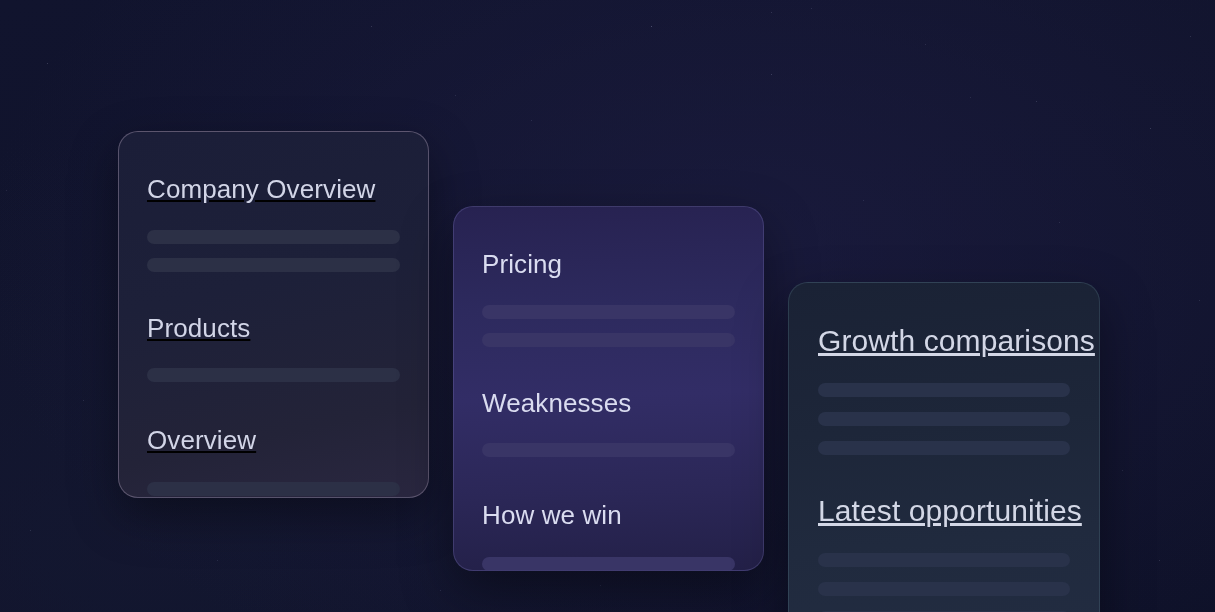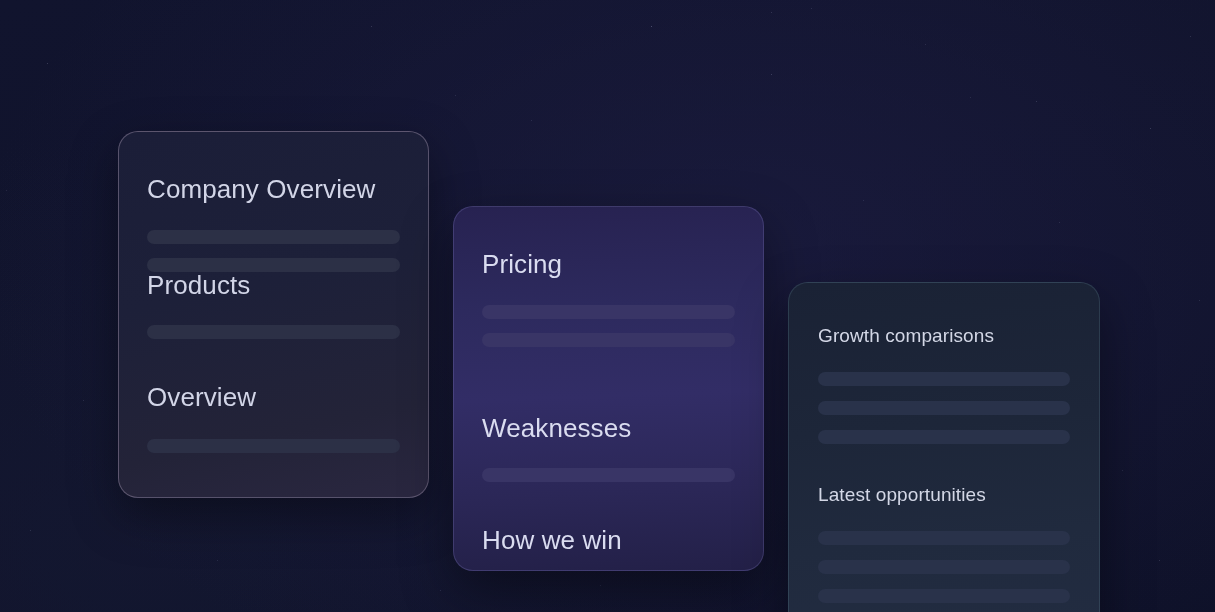--- a/index.html
+++ b/index.html
@@ -65,28 +65,28 @@
   #card-overview {
     left: 118px;
     top: 131px;
     width: 311px;
     height: 367px;
     border: 1px solid rgba(136,126,152,0.55);
     background:
       linear-gradient(168deg, #1b1e38 0%, #1d2039 42%, #232338 78%, #2a2740 100%);
     box-shadow: 0 18px 48px rgba(0,0,0,0.38);
   }
-  #card-overview .card-inner { padding: 30px 28px 0 28px; }
+  #card-overview .card-inner { padding: 30px 28px 0 28px; text-decoration: underline; }
   #card-overview .card-title { font-size: 26px; }
   #card-overview .bar { background: #2c3046; }
 
   #card-overview .t1 { margin: 14px 0 0 0; }
   #card-overview .b1 { margin-top: 28px; }
   #card-overview .b2 { margin-top: 14px; }
-  #card-overview .t2 { }
+  #card-overview .t2 { margin-top: 43px; }
   #card-overview .b3 { margin-top: 27px; }
   #card-overview .t3 { margin-top: 45px; }
   #card-overview .b4 { margin-top: 29px; }
 
   
   #card-strengths {
     left: 453px;
     top: 206px;
     width: 311px;
     height: 365px;
@@ -100,21 +100,21 @@
         #232048 100%);
     box-shadow: 0 20px 52px rgba(0,0,0,0.40);
   }
   #card-strengths .card-inner { padding: 30px 28px 0 28px; }
   #card-strengths .card-title { font-size: 26px; color: #dadcf0; }
   #card-strengths .bar { background: #393566; }
 
   #card-strengths .t1 { margin: 14px 0 0 0; }
   #card-strengths .b1 { margin-top: 28px; }
   #card-strengths .b2 { margin-top: 14px; }
-  #card-strengths .t2 { margin-top: 68px; }
+  #card-strengths .t2 { margin-top: 43px; }
   #card-strengths .b3 { margin-top: 27px; }
   #card-strengths .t3 { margin-top: 45px; }
   #card-strengths .b4 { margin-top: 29px; }
 
   
   #card-growth {
     left: 788px;
     top: 282px;
     width: 312px;
     height: 360px;   
@@ -123,21 +123,21 @@
     border-radius: 20px 20px 0 0;
     background:
       linear-gradient(175deg,
         #1a2235 0%,
         #1d2639 40%,
         #202a3e 70%,
         #222c41 100%);
     box-shadow: 0 20px 52px rgba(0,0,0,0.40);
   }
   #card-growth .card-inner { padding: 29px 29px 0 29px; }
-  #card-growth .card-title { font-size: 19px; color: #d3d7e6; }
+  #card-growth .card-title { font-size: 30px; color: #d3d7e6; text-decoration: underline; }
   #card-growth .bar { background: #29324a; }
 
   #card-growth .t1 { margin: 14px 0 0 0; }
   #card-growth .b1 { margin-top: 27px; }
   #card-growth .b2 { margin-top: 15px; }
   #card-growth .b3 { margin-top: 15px; }
   #card-growth .t2 { margin-top: 41px; }
   #card-growth .b4 { margin-top: 27px; }
   #card-growth .b5 { margin-top: 15px; }
   #card-growth .b6 { margin-top: 15px; }

